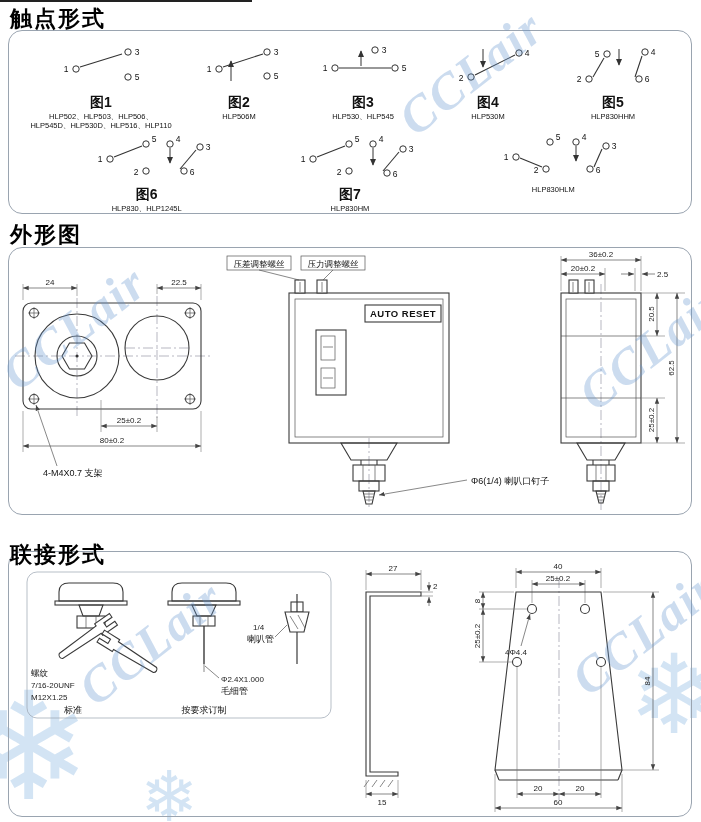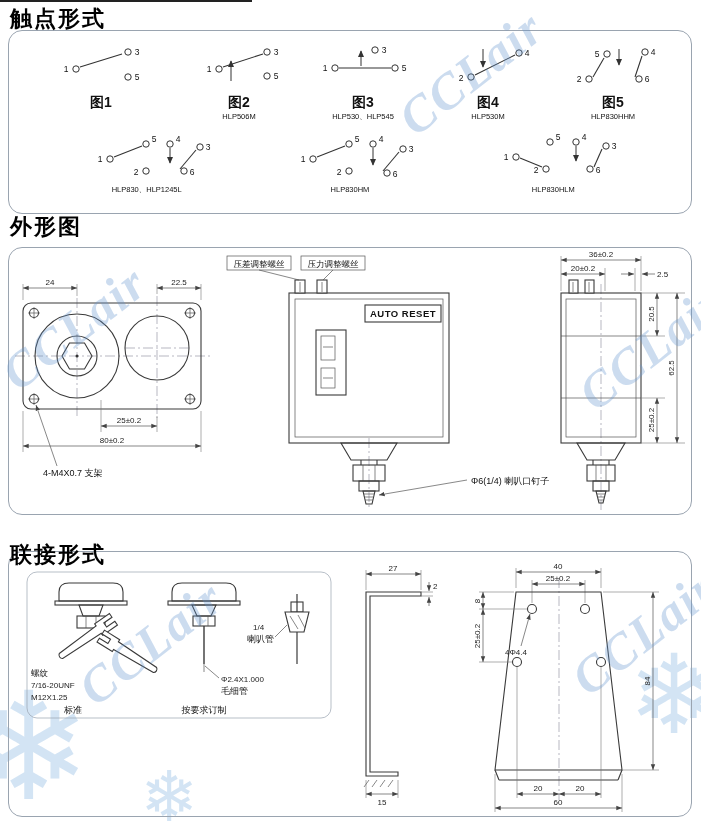--- a/index.html
+++ b/index.html
@@ -85,20 +85,22 @@
         <svg class="cfig" viewBox="0 0 130 48">
             <line x1="44" y1="26" x2="86" y2="13" class="arm"></line>
             <circle cx="40" cy="28" r="3.2" class="term"></circle>
             <text x="30" y="31" class="tlabel">1</text>
             <circle cx="92" cy="11" r="3.2" class="term"></circle>
             <text x="101" y="14" class="tlabel">3</text>
             <circle cx="92" cy="36" r="3.2" class="term"></circle>
             <text x="101" y="39" class="tlabel">5</text>
           </svg>
         <div class="fig-caption">图1</div>
+        <div class="fig-models">HLP502、HLP503、HLP506、
+HLP545D、HLP530D、HLP516、HLP110</div>
       </div>
       <div class="figure">
         <svg class="cfig" viewBox="0 0 130 48">
             <line x1="44" y1="26" x2="84" y2="13" class="arm"></line>
             <line x1="52" y1="40" x2="52" y2="20" class="marrow" marker-end="url(#mA)"></line>
             <circle cx="40" cy="28" r="3.2" class="term"></circle>
             <text x="30" y="31" class="tlabel">1</text>
             <circle cx="88" cy="11" r="3.2" class="term"></circle>
             <text x="97" y="14" class="tlabel">3</text>
             <circle cx="88" cy="35" r="3.2" class="term"></circle>
@@ -163,40 +165,42 @@
             <text x="72" y="9" class="tlabel">5</text>
             <circle cx="64" cy="38" r="3.2" class="term"></circle>
             <text x="54" y="42" class="tlabel">2</text>
             <circle cx="88" cy="11" r="3.2" class="term"></circle>
             <text x="96" y="9" class="tlabel">4</text>
             <circle cx="118" cy="14" r="3.2" class="term"></circle>
             <text x="126" y="17" class="tlabel">3</text>
             <circle cx="102" cy="38" r="3.2" class="term"></circle>
             <text x="110" y="42" class="tlabel">6</text>
           </svg>
+        <div class="fig-caption">图6</div>
         <div class="fig-models">HLP830、HLP1245L</div>
       </div>
       <div class="figure">
         <svg class="cfig" viewBox="0 0 130 48">
             <line x1="32" y1="24" x2="60" y2="13" class="arm"></line>
             <line x1="98" y1="38" x2="114" y2="19" class="arm"></line>
             <line x1="88" y1="15" x2="88" y2="32" class="marrow" marker-end="url(#mA)"></line>
             <circle cx="28" cy="26" r="3.2" class="term"></circle>
             <text x="18" y="29" class="tlabel">1</text>
             <circle cx="64" cy="11" r="3.2" class="term"></circle>
             <text x="72" y="9" class="tlabel">5</text>
             <circle cx="64" cy="38" r="3.2" class="term"></circle>
             <text x="54" y="42" class="tlabel">2</text>
             <circle cx="88" cy="11" r="3.2" class="term"></circle>
             <text x="96" y="9" class="tlabel">4</text>
             <circle cx="118" cy="16" r="3.2" class="term"></circle>
             <text x="126" y="19" class="tlabel">3</text>
             <circle cx="102" cy="40" r="3.2" class="term"></circle>
             <text x="110" y="44" class="tlabel">6</text>
           </svg>
+        <div class="fig-caption">图7</div>
         <div class="fig-models">HLP830HM</div>
       </div>
       <div class="figure">
         <svg class="cfig" viewBox="0 0 130 48">
             <line x1="32" y1="25" x2="54" y2="34" class="arm"></line>
             <line x1="106" y1="34" x2="114" y2="16" class="arm"></line>
             <line x1="88" y1="13" x2="88" y2="28" class="marrow" marker-end="url(#mA)"></line>
             <circle cx="28" cy="24" r="3.2" class="term"></circle>
             <text x="18" y="27" class="tlabel">1</text>
             <circle cx="62" cy="9" r="3.2" class="term"></circle>
@@ -208,21 +212,21 @@
             <circle cx="118" cy="13" r="3.2" class="term"></circle>
             <text x="126" y="16" class="tlabel">3</text>
             <circle cx="102" cy="36" r="3.2" class="term"></circle>
             <text x="110" y="40" class="tlabel">6</text>
           </svg>
         <div class="fig-models">HLP830HLM</div>
       </div>
     </div>
   </div>
 
-  <h2 class="sec-title" style="left:10px;top:212px">外形图</h2>
+  <h2 class="sec-title" style="left:10px;top:220px">外形图</h2>
 
   <div class="box" style="left:8px;top:247px;width:684px;height:268px">
     <svg class="dwg" width="684" height="266" viewBox="0 0 684 266">
 
       <g>
         <line class="cl" x1="6" y1="108" x2="202" y2="108"></line>
         <line class="cl" x1="68" y1="50" x2="68" y2="170"></line>
         <line class="cl" x1="148" y1="48" x2="148" y2="170"></line>
         <line class="cl" x1="116" y1="100" x2="182" y2="100"></line>
         <rect class="ln" x="14" y="55" width="178" height="106" rx="8"></rect>

